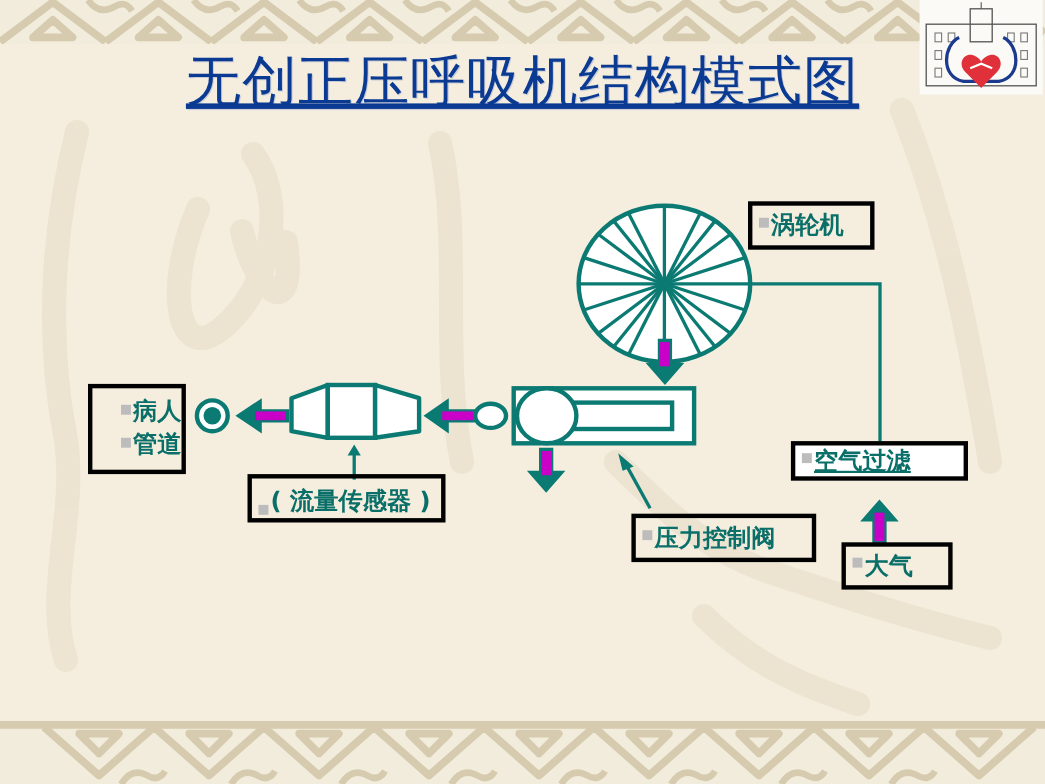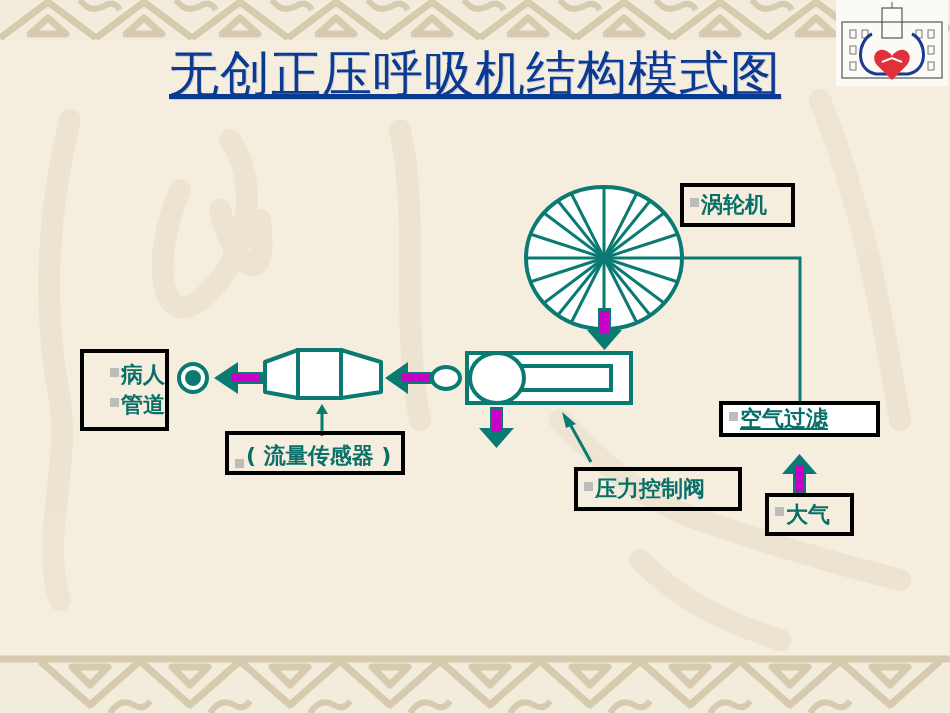--- a/index.html
+++ b/index.html
@@ -209,21 +209,21 @@
   <div class="lbl" style="left:574px;top:467px;width:168px;height:44px;">
     <span class="bullet"></span>
     <span>压力控制阀</span>
   </div>
 
   <div class="lbl white" style="left:719px;top:401px;width:161px;height:36px;">
     <span class="bullet"></span>
     <span class="u">空气过滤</span>
   </div>
 
-  <div class="lbl" style="left:765px;top:493px;width:89px;height:43px;">
+  <div class="lbl" style="left:765px;top:493px;width:101px;height:43px;">
     <span class="bullet"></span>
     <span>大气</span>
   </div>
 
   <div class="seal">
     <svg width="50" height="50" viewBox="0 0 50 50">
       <rect x="3" y="3" width="44" height="44" fill="none" stroke="#d62a3a" stroke-width="2"></rect>
       <g stroke="#d62a3a" stroke-width="2" fill="none">
         <path d="M8 8 L20 8 M8 14 L20 14 M14 8 L14 22 M8 20 L20 20"></path>
         <path d="M28 8 L42 8 M30 12 L40 22 M40 12 L30 22"></path>

